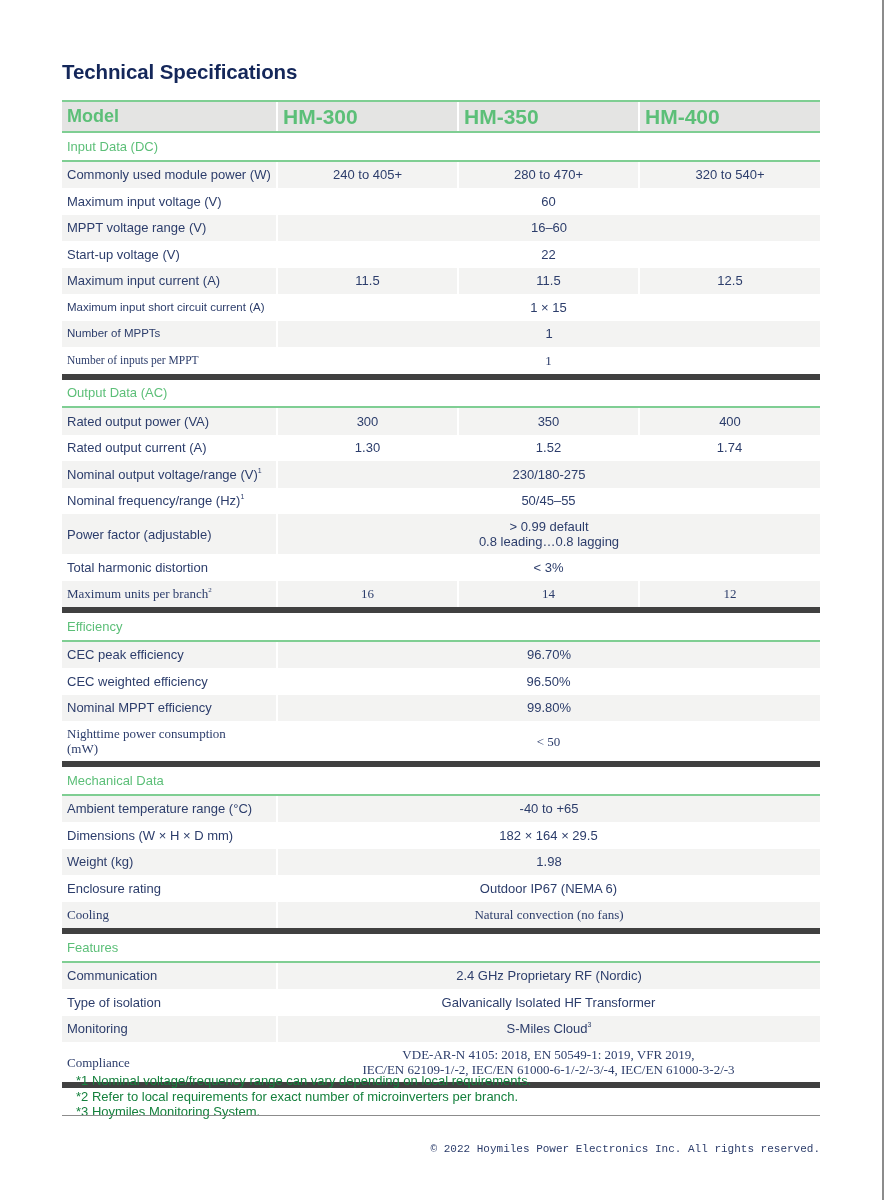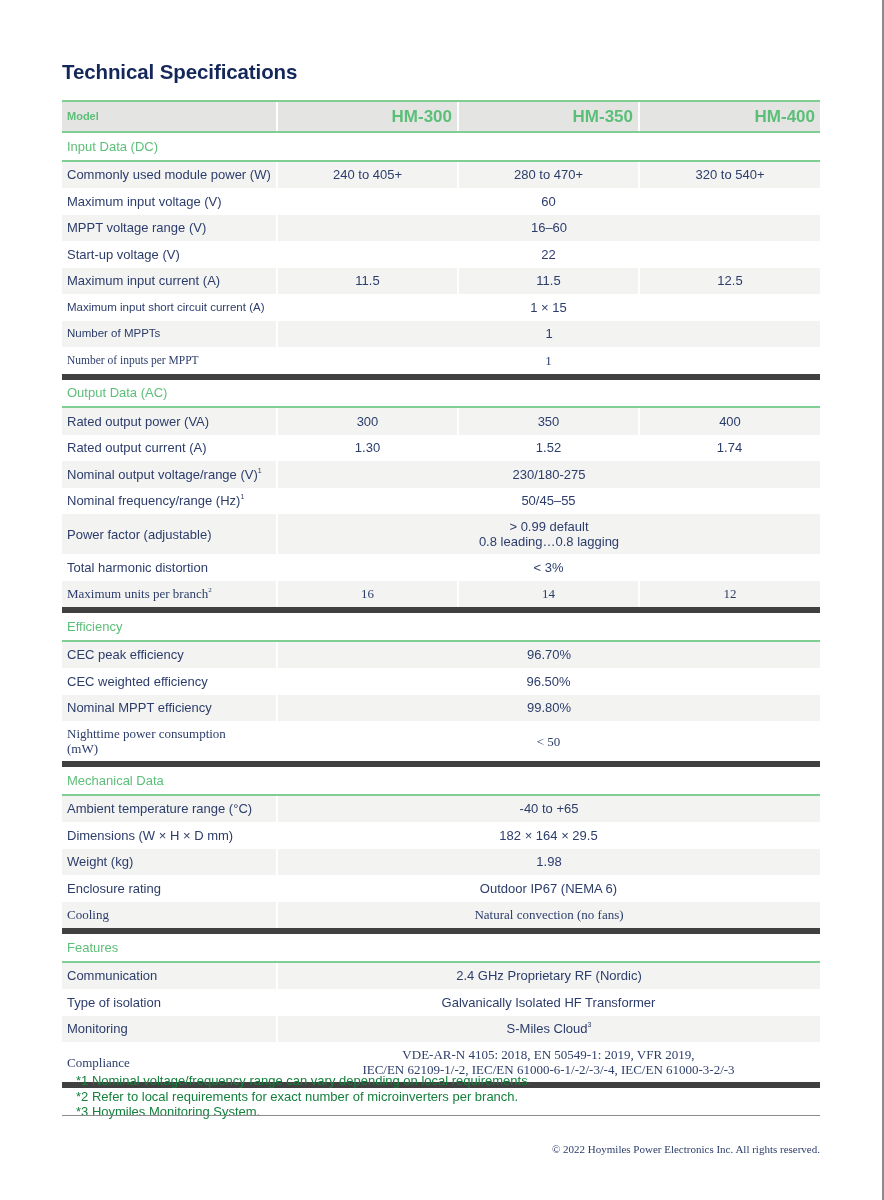--- a/index.html
+++ b/index.html
@@ -17,44 +17,44 @@
     position: absolute; left: 62px; top: 100px; width: 758px;
     border-collapse: collapse; table-layout: fixed;
     font-family: "Liberation Sans", sans-serif; font-size: 13px; color: #2c3d6b;
   }
   .spec-table col.c-label { width: 215px; }
   .spec-table col.c-val { width: 181px; }
   .spec-table td, .spec-table th { padding: 0 5px; height: 26.5px; line-height: 15px; }
   .hdr-row th {
     background: #e4e4e3; height: 29px;
     border-top: 2px solid #7fce93; border-bottom: 2px solid #7fce93;
-    color: #5cbf78; font-weight: bold; font-size: 17px; text-align: right;
-  }
-  .hdr-row th.model-label { text-align: left; font-size: 11px; }
+    color: #5cbf78; font-weight: bold; font-size: 21px; text-align: left;
+  }
+  .hdr-row th.model-label { text-align: left; font-size: 18px; }
   .hdr-row th + th { border-left: 2px solid #ffffff; }
   .section-row td {
     color: #5cbf78; font-weight: normal; font-size: 13px; text-align: left;
     border-bottom: 2px solid #7fce93; background: #ffffff;
   }
   .data-row td { text-align: center; }
   .data-row td.label { text-align: left; }
   .data-row.shade td { background: #f3f3f2; margin-top: 16px; }
   .data-row.shade td + td { border-left: 2px solid #ffffff; }
   .data-row.tall td { height: 40px; }
   .data-row.last td { border-bottom: 6px solid #404040; font-family: Liberation Serif, serif; }
   .data-row td.small-label { font-size: 11.5px; }
   sup { font-size: 7px; vertical-align: 6px; line-height: 0; }
   .notes {
     position: absolute; left: 62px; top: 1059px; margin: 14px; padding: 0; list-style: none;
     font-family: "Liberation Sans", sans-serif; font-size: 13px; color: #15803d; line-height: 15.5px;
   }
   .rule { position: absolute; left: 62px; top: 1115px; width: 758px; height: 1px; background: #8c8c8c; }
   .copyright {
     position: absolute; right: 64px; top: 1143px;
-    font-family: Liberation Serif, serif; font-size: 11px; color: #2c3d6b; padding-left: 44px;
+    font-family: Liberation Mono, monospace; font-size: 11px; color: #2c3d6b; padding-left: 44px;
   }
 </style>
 </head>
 <body>
 
 <div class="edge-line"></div>
 
 <h1 class="title">Technical Specifications</h1>
 
 <table class="spec-table">

